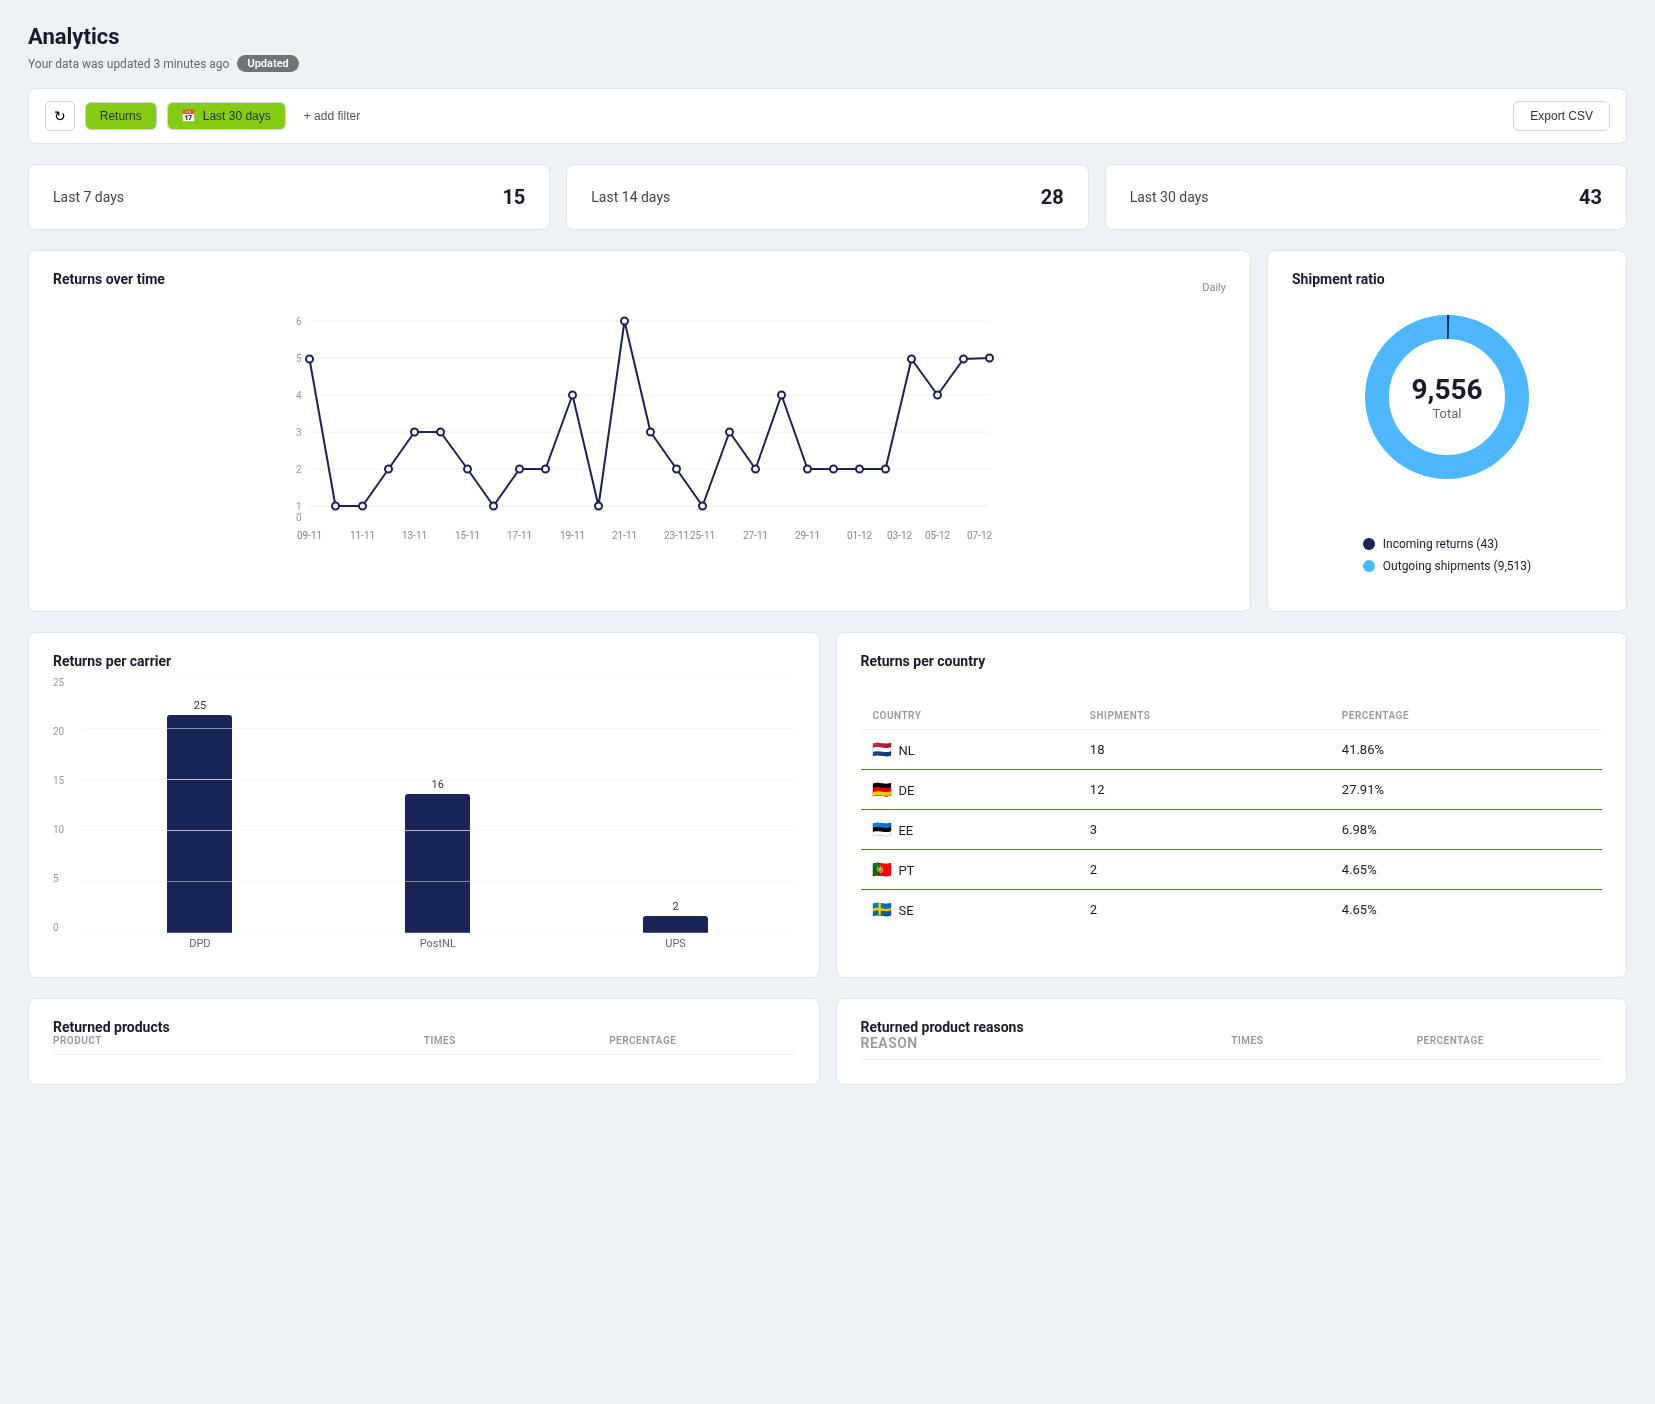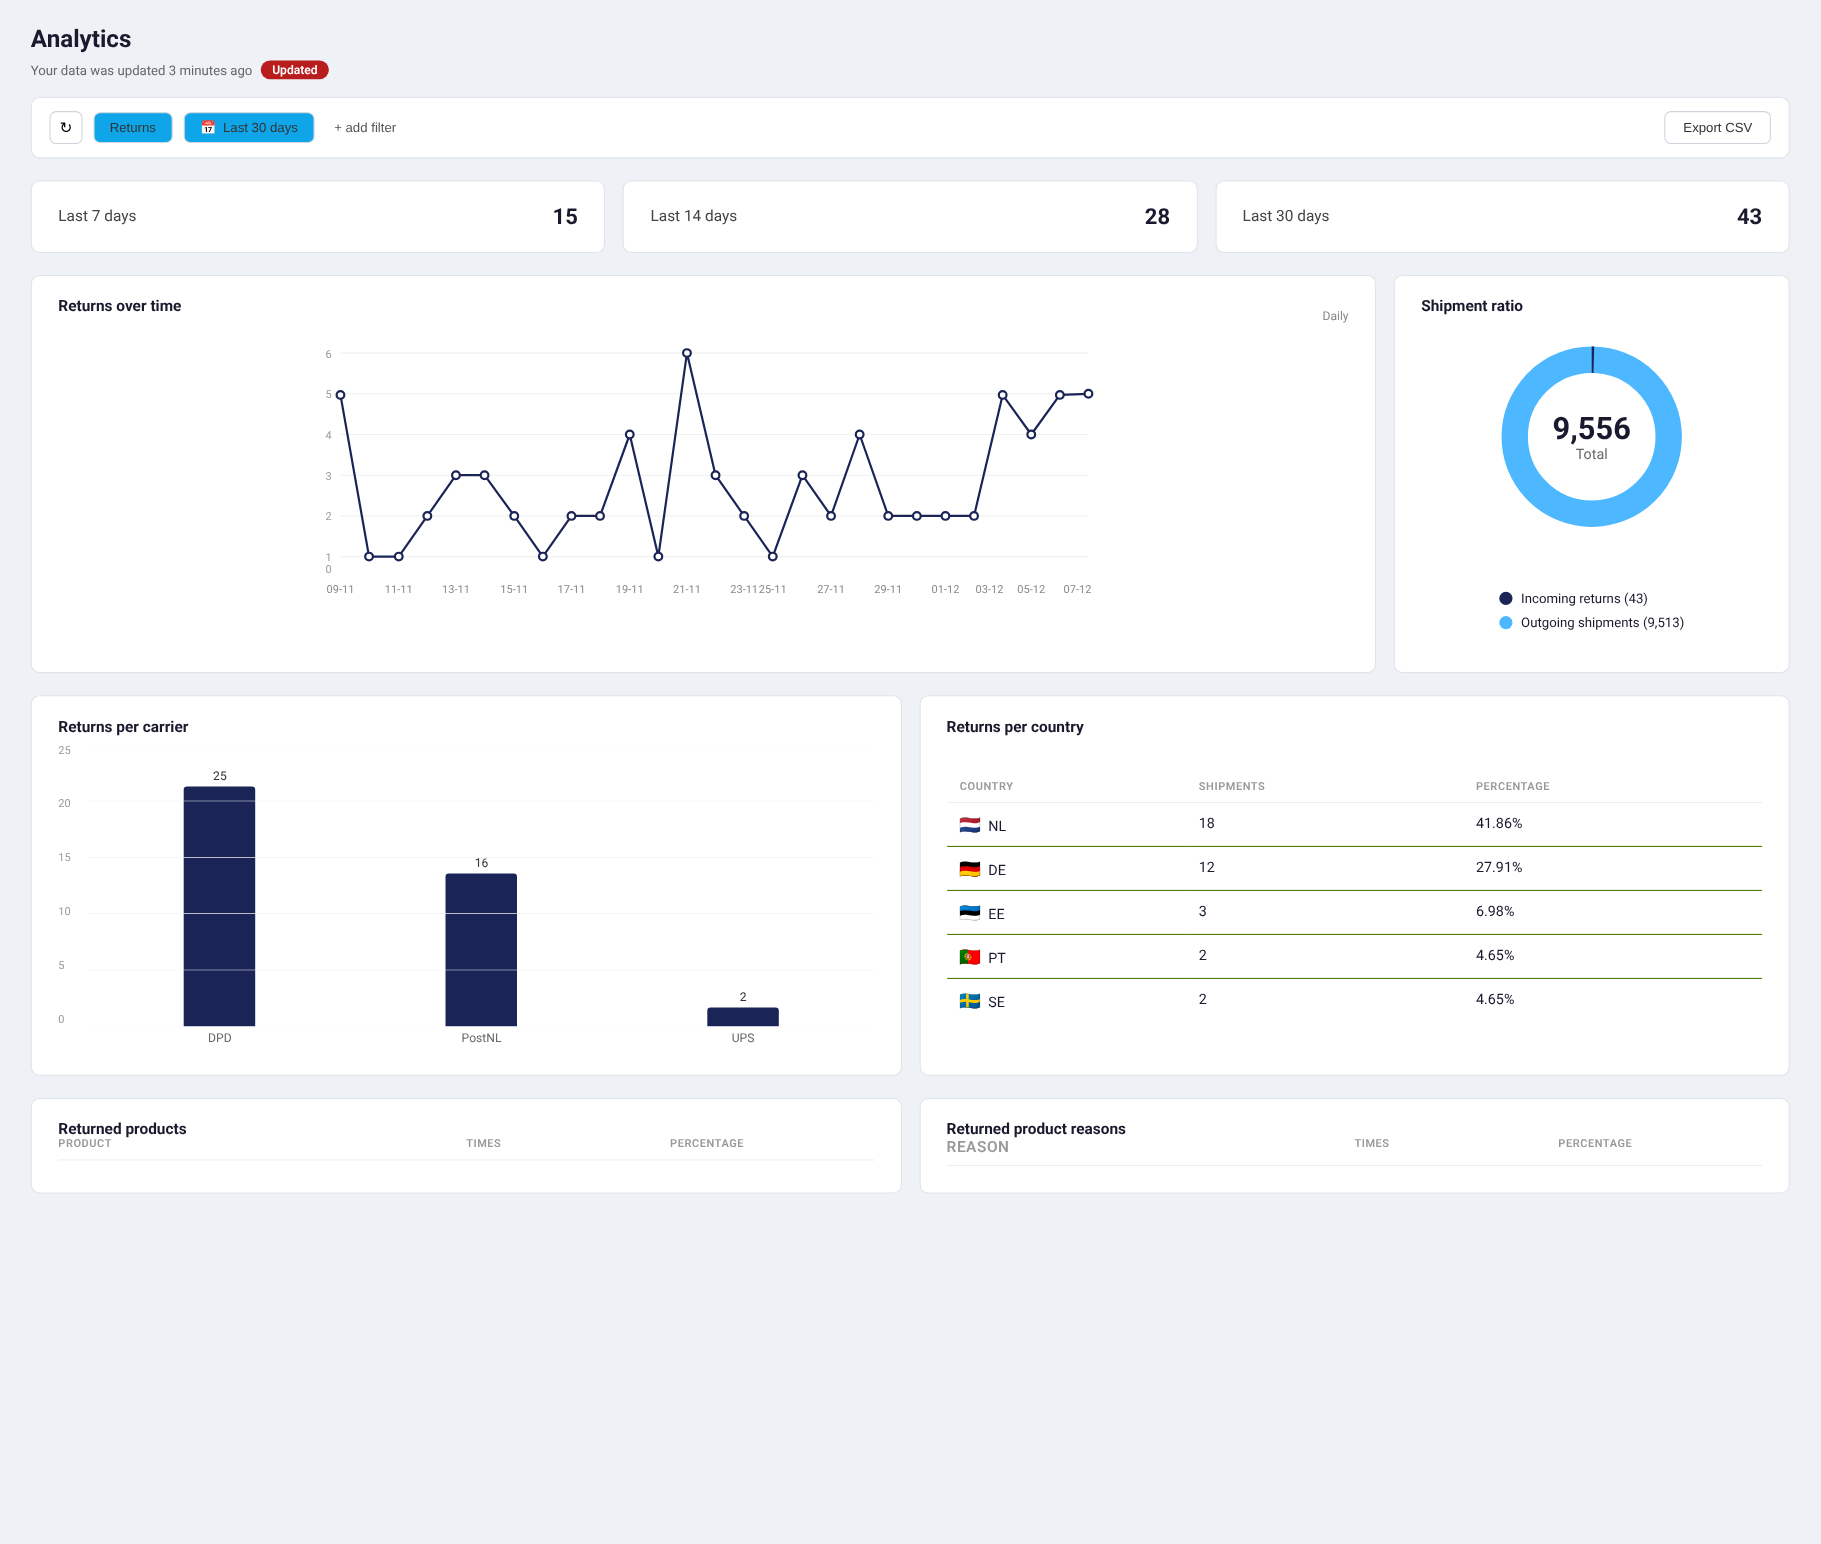--- a/index.html
+++ b/index.html
@@ -20,40 +20,40 @@
     }
     .subtitle {
       font-size: 12px;
       color: #666;
       display: flex;
       align-items: center;
       gap: 8px;
       margin-bottom: 16px;
     }
     .updated-badge {
-      background: #b91c1c;
+      background: #737373;
       color: #fff;
       border-radius: 12px;
       padding: 2px 10px;
       font-size: 11px;
       font-weight: 600;
     }
     .toolbar {
       background: #fff;
       border: 1px solid #e0e4ea;
       border-radius: 8px;
       padding: 12px 16px;
       display: flex;
       align-items: center;
       gap: 10px;
       margin-bottom: 20px;
     }
     .btn {
       border: 1px solid #d0d5dd;
-      background: #0ea5e9;
+      background: #84cc16;
       border-radius: 6px;
       padding: 6px 14px;
       font-size: 12px;
       cursor: pointer;
       display: flex;
       align-items: center;
       gap: 6px;
       color: #333;
     }
     .btn-icon {

